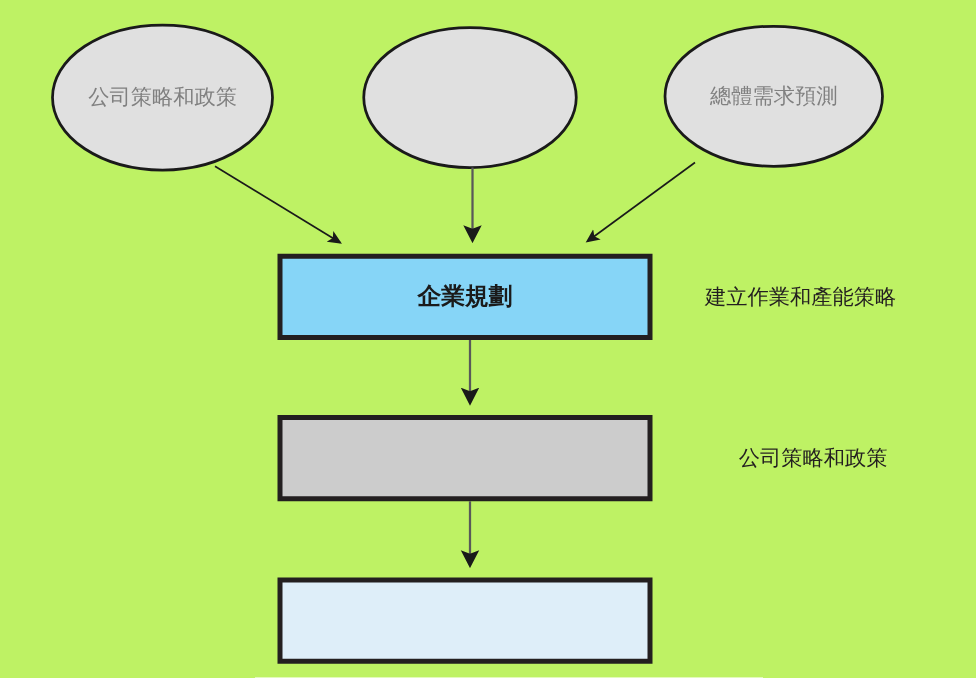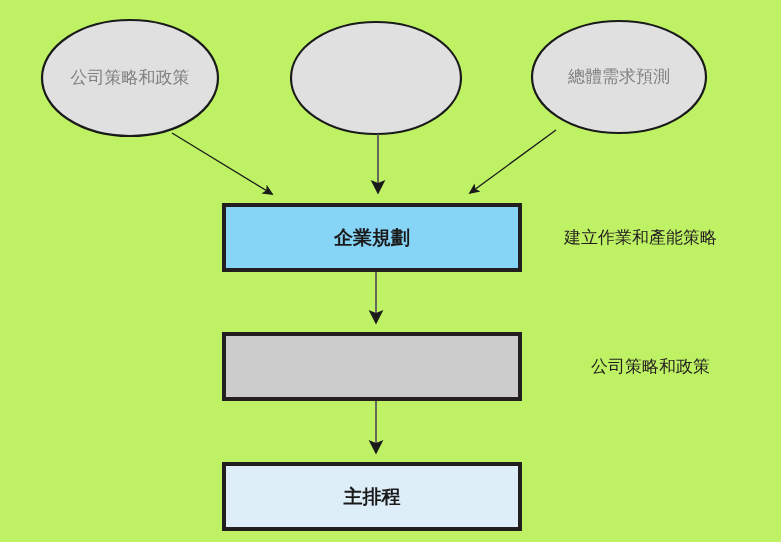--- a/index.html
+++ b/index.html
@@ -92,20 +92,19 @@
   </svg>
 
   <div class="node-label ellipse-label" style="left:42px; top:20px; width:176px; height:116px;">公司策略和政策</div>
 
 
   <div class="node-label ellipse-label" style="left:532px; top:21px; width:174px; height:112px;">總體需求預測</div>
 
   <div class="node-label box-label" style="left:224px; top:205px; width:296px; height:65px;">企業規劃</div>
 
 
-  <div class="node-label box-label" style="left:224px; top:464px; width:296px; height:65px;">主排程</div>
 
   <div class="side-label" style="left:564px; top:205px; height:65px;">建立作業和產能策略</div>
 
   <div class="side-label" style="left:591px; top:334px; height:65px;">公司策略和政策</div>
 
 
 </div>
 
 </body></html>

